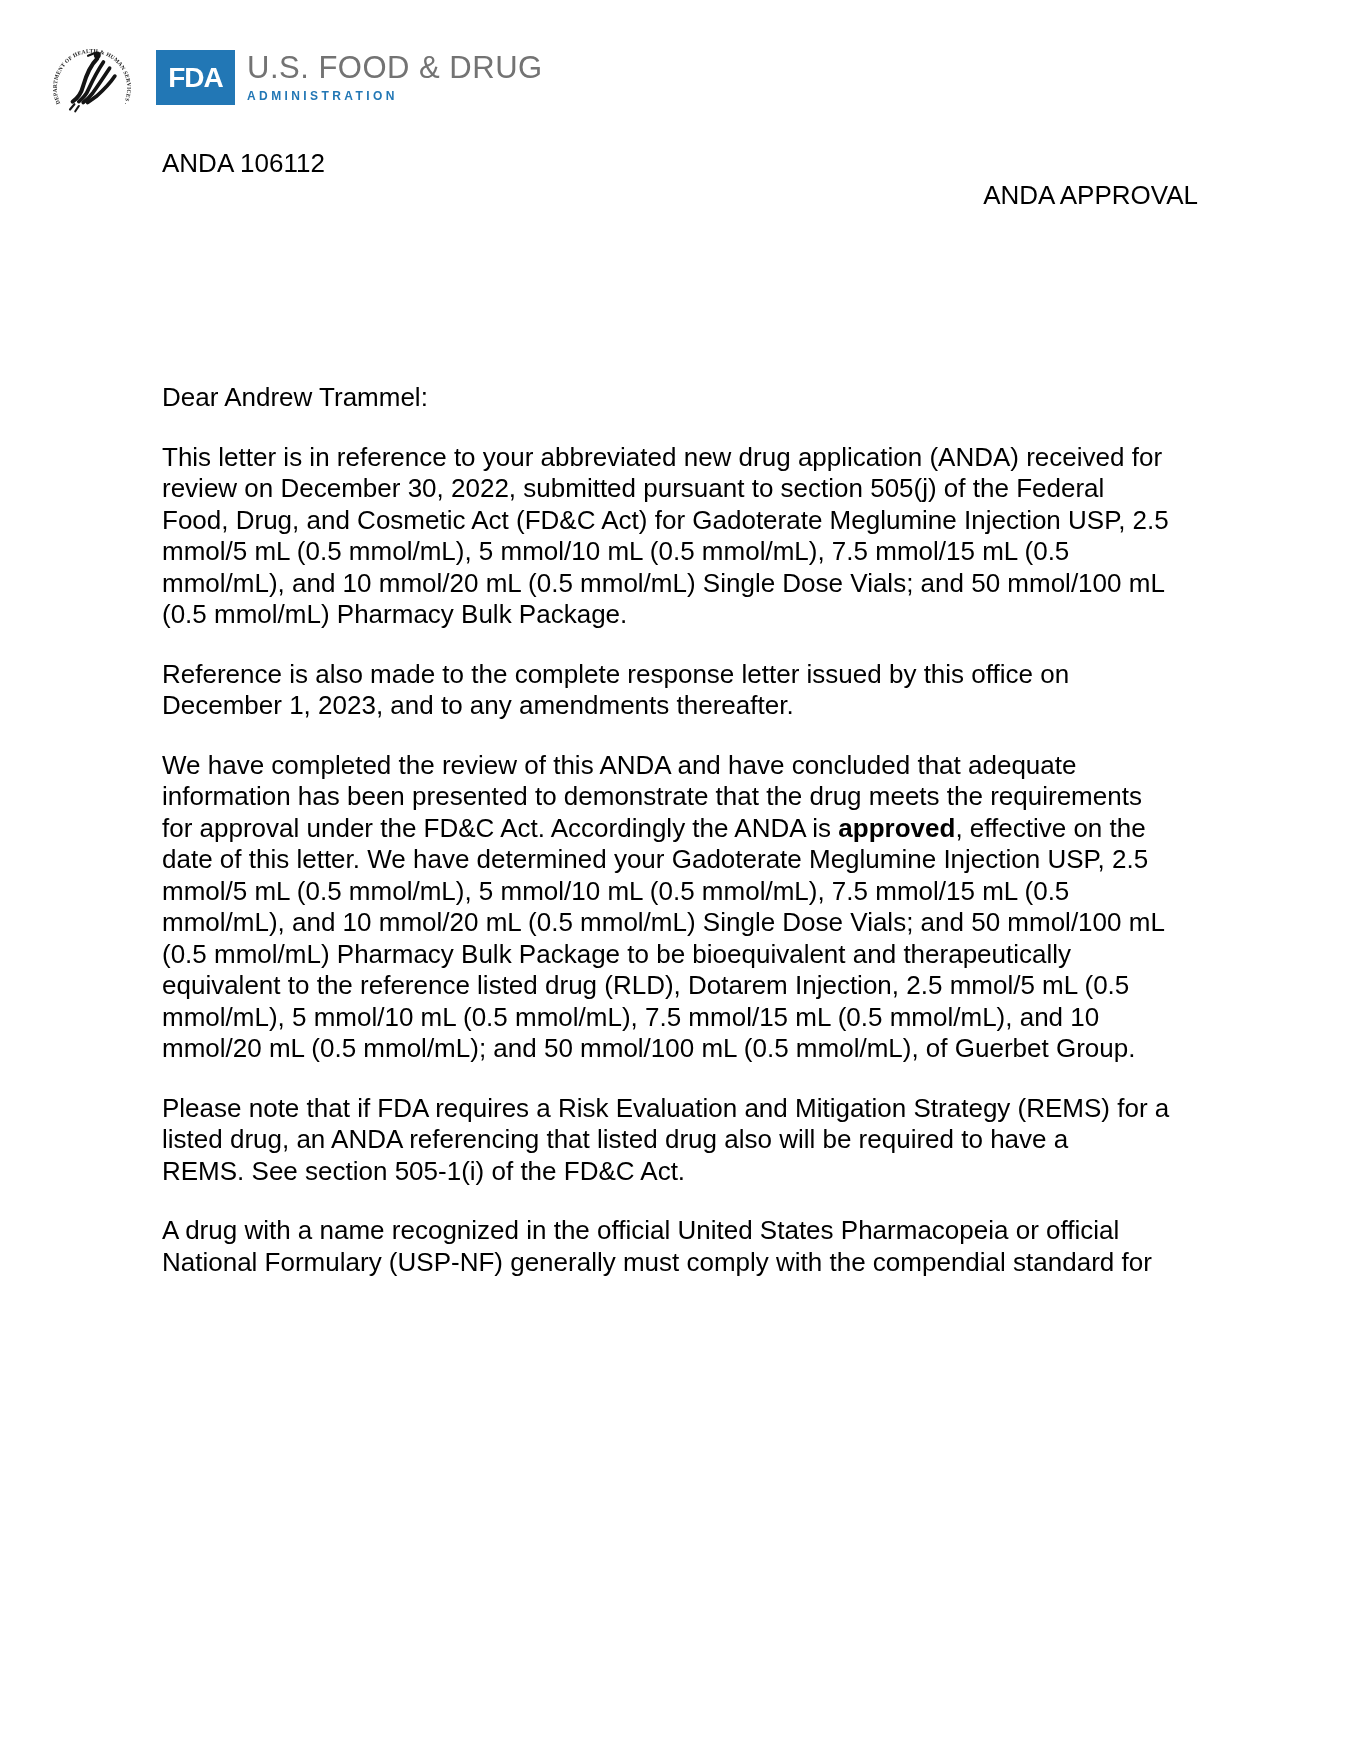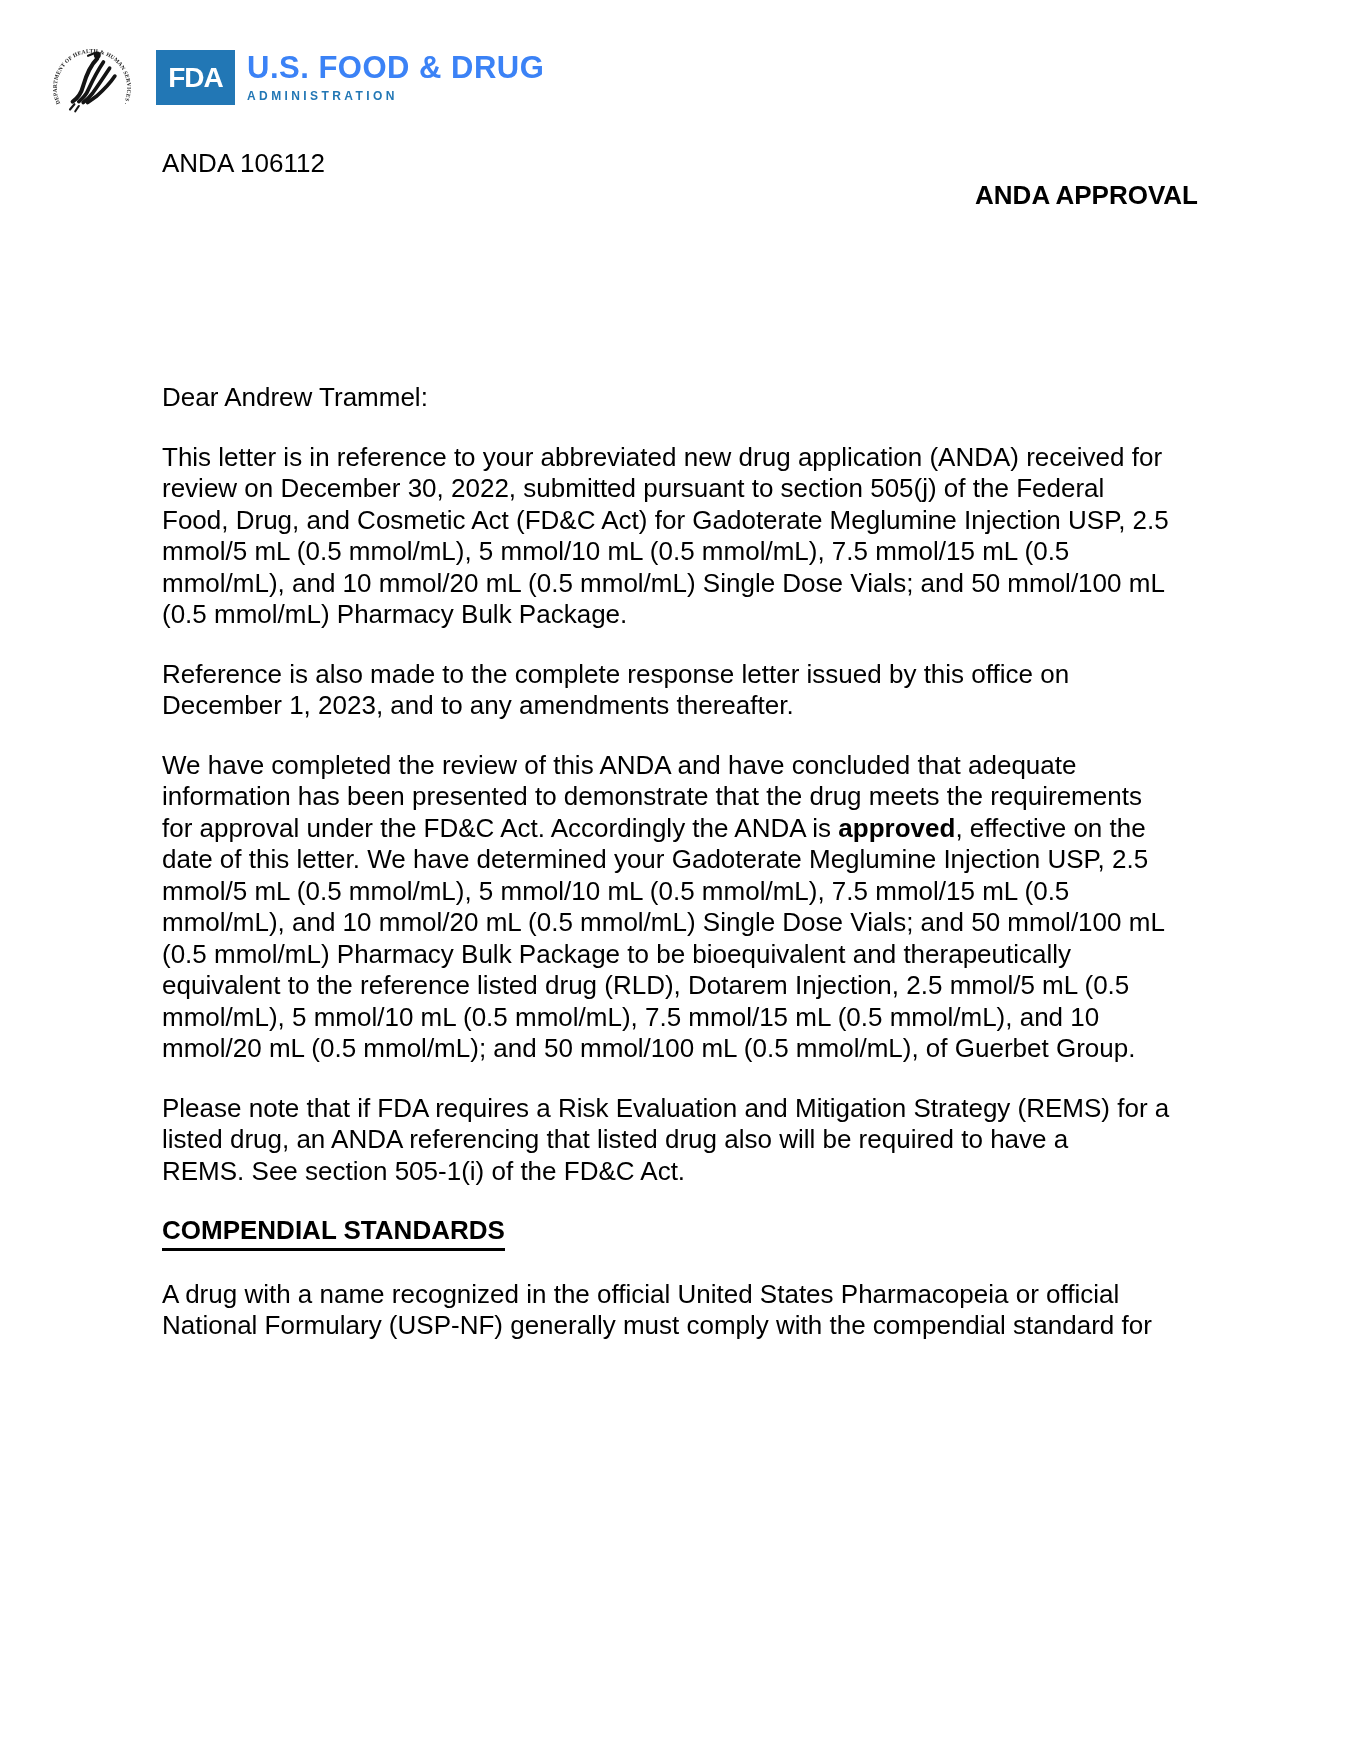--- a/index.html
+++ b/index.html
@@ -29,39 +29,39 @@
     width:79px; height:55px;
     background:#2277b5;
     color:#fff;
     font-weight:700;
     font-size:28px;
     letter-spacing:-1px;
     display:flex; align-items:center; justify-content:center;
   }
   .fda-wordmark{margin-left:12px;}
   .fda-line1{
-    color:#3b82f6;
-    font-weight:700;
+    color:#737373;
+    font-weight:400;
     font-size:31px;
     line-height:36px;
     letter-spacing:0.5px;
     white-space:nowrap;
   }
   .fda-line2{
     color:#2277b5;
     font-weight:700;
     font-size:12px;
     line-height:18px;
     letter-spacing:3.4px;
     margin-top:1px;
     white-space:nowrap;
   }
   
   .anda-number{margin-top:120px;}
-  .approval-title{font-weight:700; text-align:right;}
+  .approval-title{font-weight:400; text-align:right;}
   .address{margin-top:171px;}
   .pre{white-space:pre-line; width:1056px;}
   .attention-title{margin-left:121px;}
   .salutation{margin:18px 0 0 0;}
   p.para{margin:28px 0 0 0;}
   .bold{font-weight:700;margin-top:30px;}
   .section-heading{
     margin:28px 0 0 0;
     font-size:26px;
     line-height:31.5px;
@@ -148,19 +148,18 @@
 mmol/mL), and 10 mmol/20 mL (0.5 mmol/mL) Single Dose Vials; and 50 mmol/100 mL
 (0.5 mmol/mL) Pharmacy Bulk Package to be bioequivalent and therapeutically
 equivalent to the reference listed drug (RLD), Dotarem Injection, 2.5 mmol/5 mL (0.5
 mmol/mL), 5 mmol/10 mL (0.5 mmol/mL), 7.5 mmol/15 mL (0.5 mmol/mL), and 10
 mmol/20 mL (0.5 mmol/mL); and 50 mmol/100 mL (0.5 mmol/mL), of Guerbet Group.</span></p>
 
   <p class="para pre">Please note that if FDA requires a Risk Evaluation and Mitigation Strategy (REMS) for a
 listed drug, an ANDA referencing that listed drug also will be required to have a
 REMS. See section 505-1(i) of the FD&amp;C Act.</p>
 
-  <h2 class="section-heading"><span>COMPENDIAL STANDARDS</span></h2>
 
   <p class="para pre">A drug with a name recognized in the official United States Pharmacopeia or official
 National Formulary (USP-NF) generally must comply with the compendial standard for</p>
 
 
 </div>
 
 </body></html>

